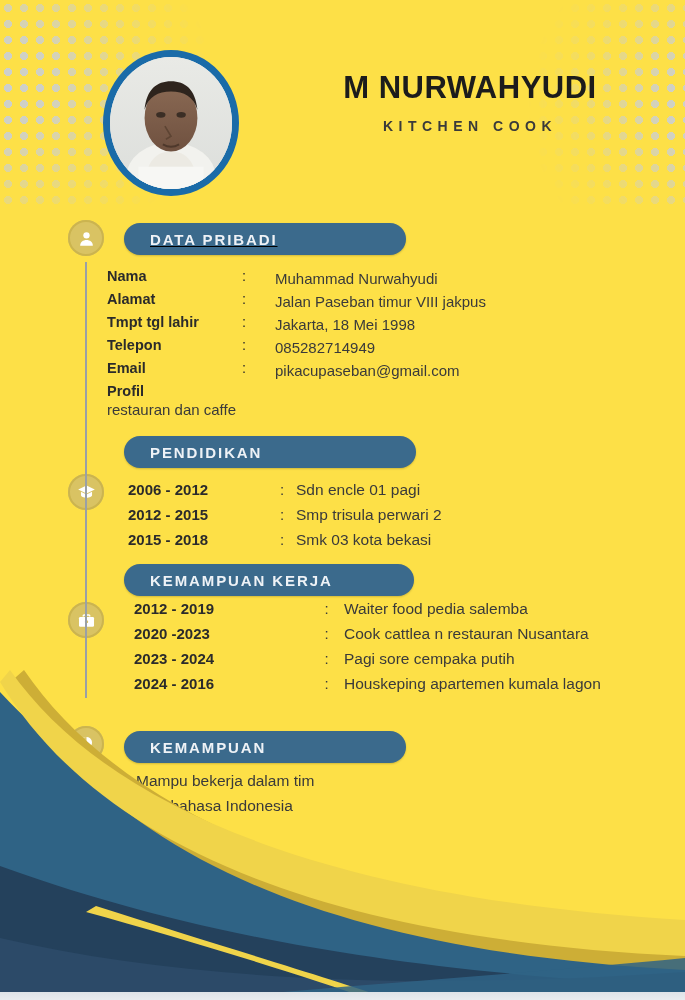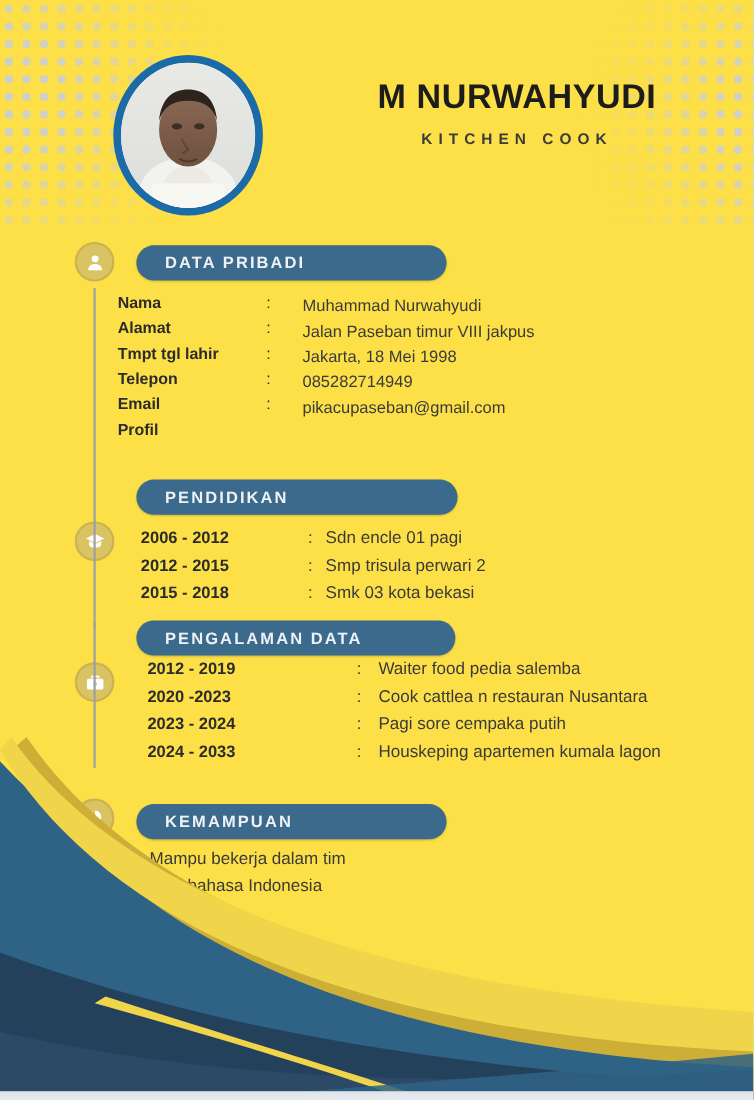--- a/index.html
+++ b/index.html
@@ -171,21 +171,21 @@
 
   <div class="section">
     <div class="bullet-icon" style="top:220px;">
       <svg viewBox="0 0 24 24" fill="#ffffff">
           <circle cx="12" cy="8" r="4"></circle>
           <path d="M4 21c0-4.4 3.6-7 8-7s8 2.6 8 7z"></path>
         </svg>
     </div>
     <div class="vline" style="top:262px;height:178px;"></div>
 
-    <div class="pill" style="left:124px;top:223px;width:282px;">
+    <div class="pill" style="left:124px;top:223px;width:282px;text-decoration:underline;">
       <span>DATA PRIBADI</span>
     </div>
 
     <div class="dp-rows">
       <div class="dp-row">
         <div class="dp-label">Nama</div>
         <div class="dp-colon">:</div>
         <div class="dp-value">Muhammad Nurwahyudi</div>
       </div>
       <div class="dp-row">
@@ -205,20 +205,21 @@
       </div>
       <div class="dp-row">
         <div class="dp-label">Email</div>
         <div class="dp-colon">:</div>
         <div class="dp-value">pikacupaseban@gmail.com</div>
       </div>
       <div class="dp-row tall">
         <div class="dp-label">Profil</div>
         <div class="dp-colon"></div>
         <div class="dp-value">
+          <span class="l2">restauran dan caffe</span>
         </div>
       </div>
     </div>
   </div>
 
   <div class="section">
     <div class="bullet-icon" style="top:474px;">
       <svg viewBox="0 0 24 24" fill="#ffffff">
           <path d="M12 3L1.5 8.2 12 13.4l10.5-5.2z"></path>
           <path d="M5 11v4.6c0 1.7 3.2 3.1 7 3.1s7-1.4 7-3.1V11l-7 3.5z"></path>
@@ -253,41 +254,41 @@
     <div class="bullet-icon" style="top:602px;">
       <svg viewBox="0 0 24 24" fill="#ffffff">
           <path d="M9 4h6a2 2 0 012 2v1h-2V6H9v1H7V6a2 2 0 012-2z"></path>
           <rect x="2.5" y="7.5" width="19" height="12.5" rx="1.8"></rect>
           <rect x="10" y="12" width="4" height="3" rx="0.6" fill="#d9c363"></rect>
         </svg>
     </div>
     <div class="vline" style="top:566px;height:132px;"></div>
 
     <div class="pill" style="left:124px;top:564px;width:290px;">
-      <span>PENGALAMAN DATA</span>
+      <span>KEMAMPUAN KERJA</span>
     </div>
 
     <div class="tl-rows exp" style="left:107px;top:600px;">
       <div class="tl-row">
         <div class="tl-period">2012 - 2019</div>
         <div class="tl-colon">:</div>
         <div class="tl-desc">Waiter food pedia salemba</div>
       </div>
       <div class="tl-row">
         <div class="tl-period">2020 -2023</div>
         <div class="tl-colon">:</div>
         <div class="tl-desc">Cook cattlea n restauran Nusantara</div>
       </div>
       <div class="tl-row">
         <div class="tl-period">2023 - 2024</div>
         <div class="tl-colon">:</div>
         <div class="tl-desc">Pagi sore cempaka putih</div>
       </div>
       <div class="tl-row">
-        <div class="tl-period">2024 - 2033</div>
+        <div class="tl-period">2024 - 2016</div>
         <div class="tl-colon">:</div>
         <div class="tl-desc">Houskeping apartemen kumala lagon</div>
       </div>
     </div>
   </div>
 
   <div class="section">
     <div class="bullet-icon" style="top:726px;">
       <svg viewBox="0 0 24 24" fill="#ffffff">
           <path d="M12 2.5a7 7 0 00-4 12.7V17h8v-1.8A7 7 0 0012 2.5z"></path>

